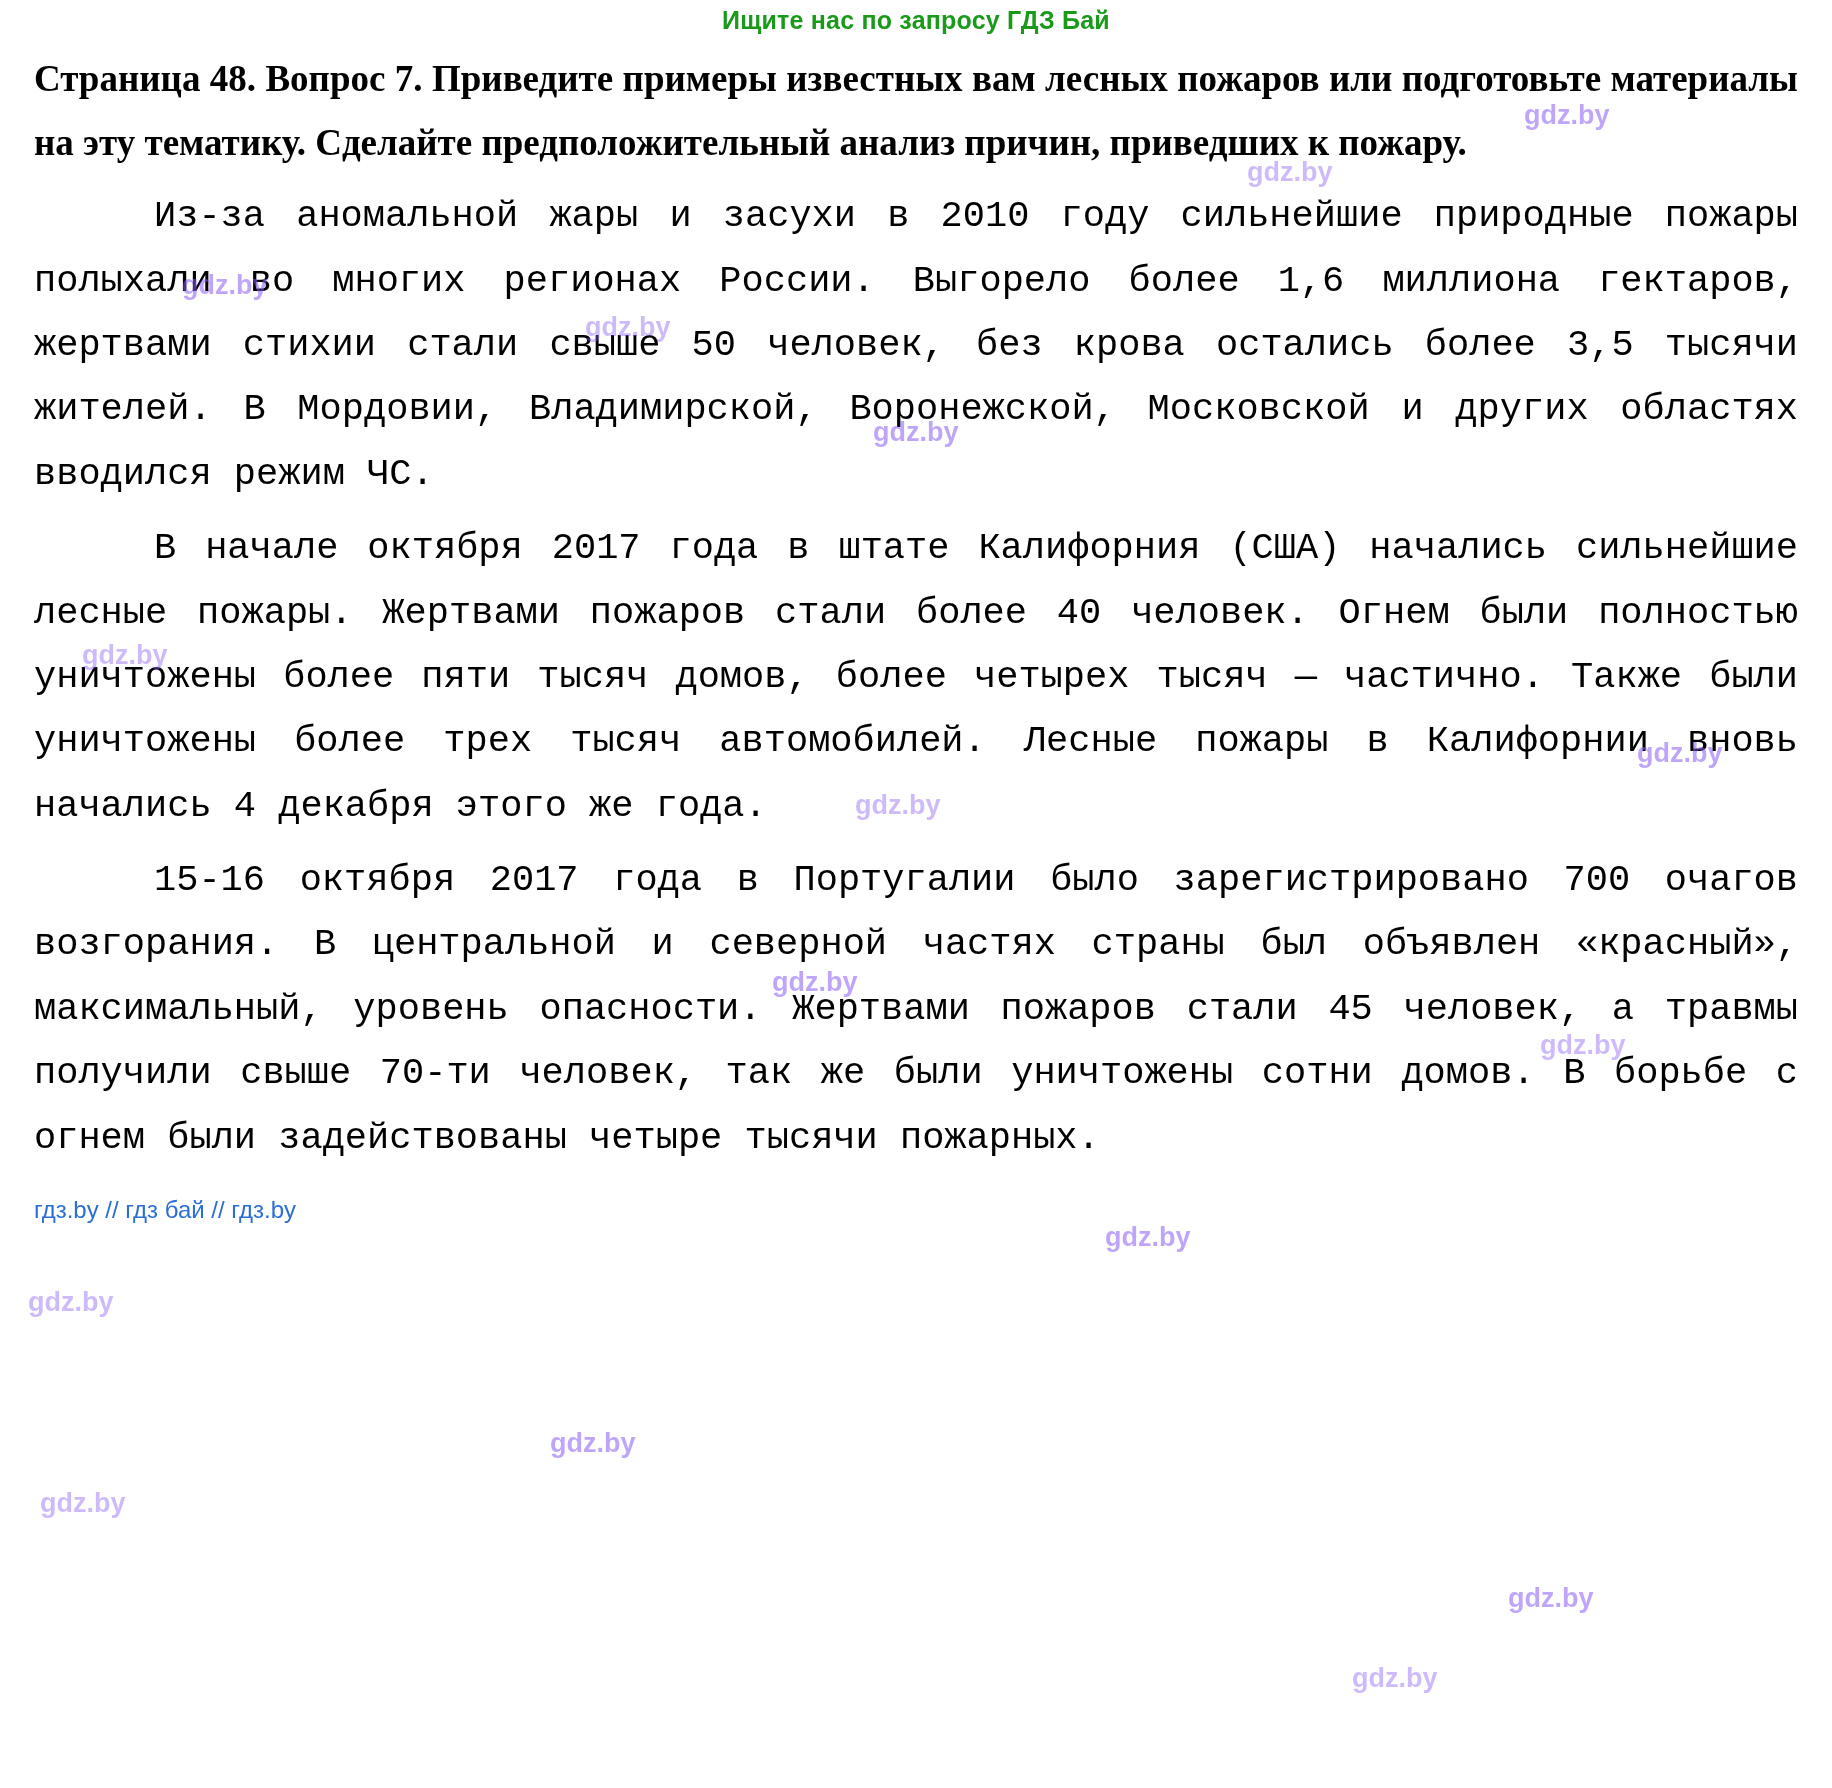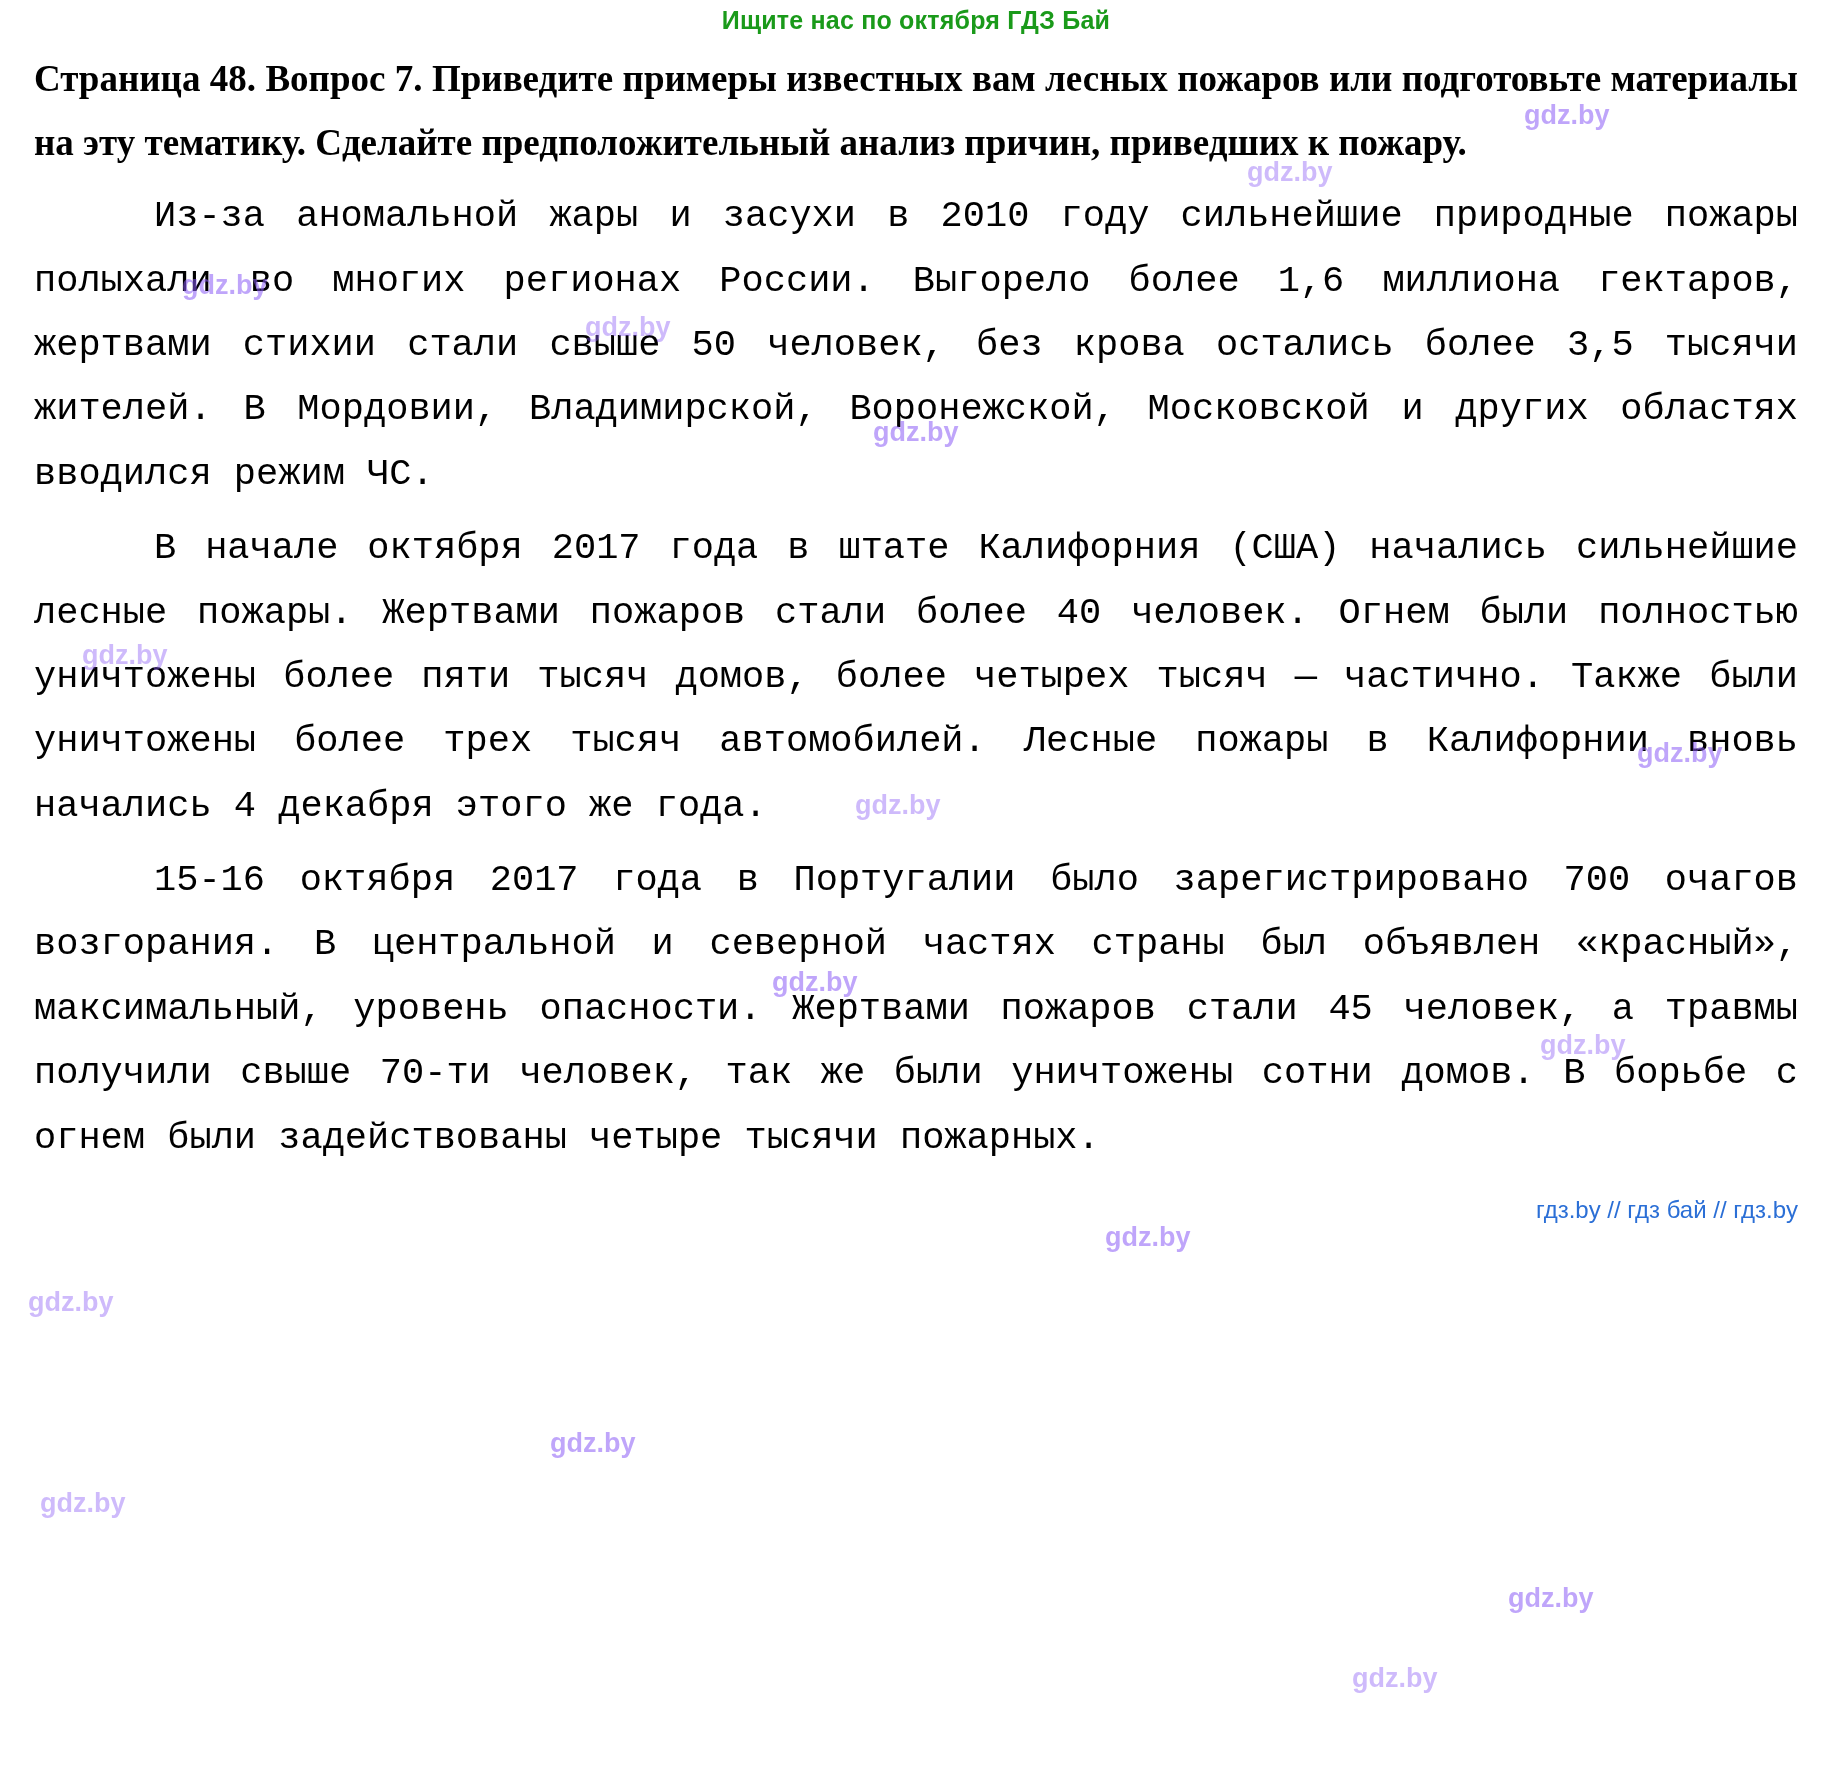--- a/index.html
+++ b/index.html
@@ -44,21 +44,21 @@
   .para {
     font-family: Liberation Mono, monospace;
     font-size: 37px;
     text-align: justify;
     text-align-last: left;
     line-height: 1.74;
     margin: 10px 0 0 0;
     text-indent: 120px;
   }
   .footer {
-    text-align: right;
+    text-align: left;
     color: #2b6fd6;
     font-family: "Liberation Sans", sans-serif;
     font-size: 24px;
     padding-top: 26px;
     padding-bottom: 14px;
   }
   
   .wm {
     position: absolute;
     color: #8b5cf6;
@@ -72,21 +72,21 @@
   }
   .wm.light {
     opacity: 0.42;
   }
 </style>
 </head>
 <body>
 
 <div class="page">
 
-  <div class="top-banner">Ищите нас по октября ГДЗ Бай</div>
+  <div class="top-banner">Ищите нас по запросу ГДЗ Бай</div>
 
   <div class="q-heading">Страница 48. Вопрос 7. Приведите примеры известных вам лесных пожаров или подготовьте материалы на эту тематику. Сделайте предположительный анализ причин, приведших к пожару.</div>
 
   <div class="para">Из-за аномальной жары и засухи в 2010 году сильнейшие природные пожары полыхали во многих регионах России. Выгорело более 1,6 миллиона гектаров, жертвами стихии стали свыше 50 человек, без крова остались более 3,5 тысячи жителей. В Мордовии, Владимирской, Воронежской, Московской и других областях вводился режим ЧС.</div>
   <div class="para">В начале октября 2017 года в штате Калифорния (США) начались сильнейшие лесные пожары. Жертвами пожаров стали более 40 человек. Огнем были полностью уничтожены более пяти тысяч домов, более четырех тысяч — частично. Также были уничтожены более трех тысяч автомобилей. Лесные пожары в Калифорнии вновь начались 4 декабря этого же года.</div>
   <div class="para">15-16 октября 2017 года в Португалии было зарегистрировано 700 очагов возгорания. В центральной и северной частях страны был объявлен «красный», максимальный, уровень опасности. Жертвами пожаров стали 45 человек, а травмы получили свыше 70-ти человек, так же были уничтожены сотни домов. В борьбе с огнем были задействованы четыре тысячи пожарных.</div>
 
   <div class="footer">гдз.by // гдз бай // гдз.by</div>
 
   <div id="watermark-layer">

